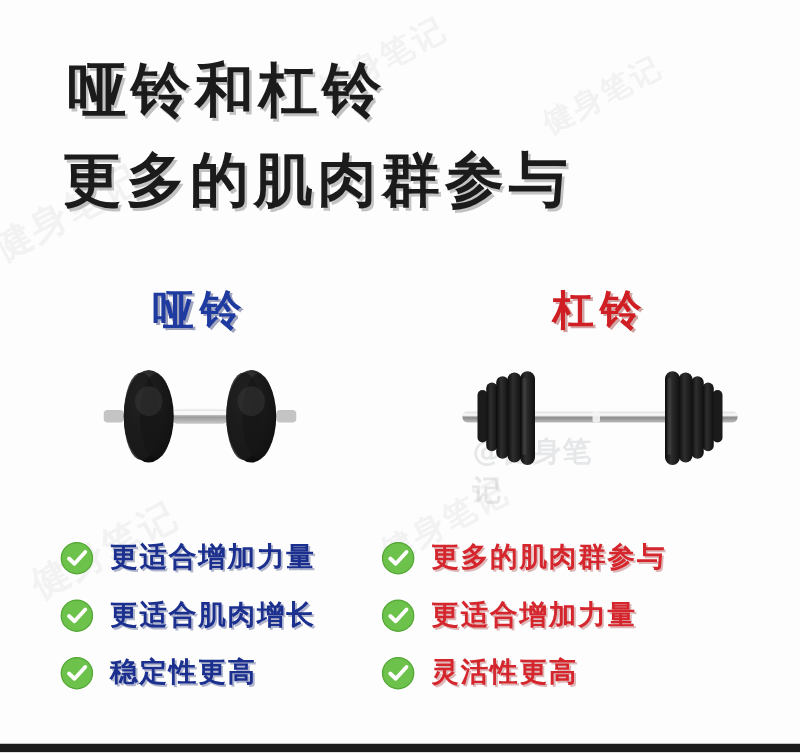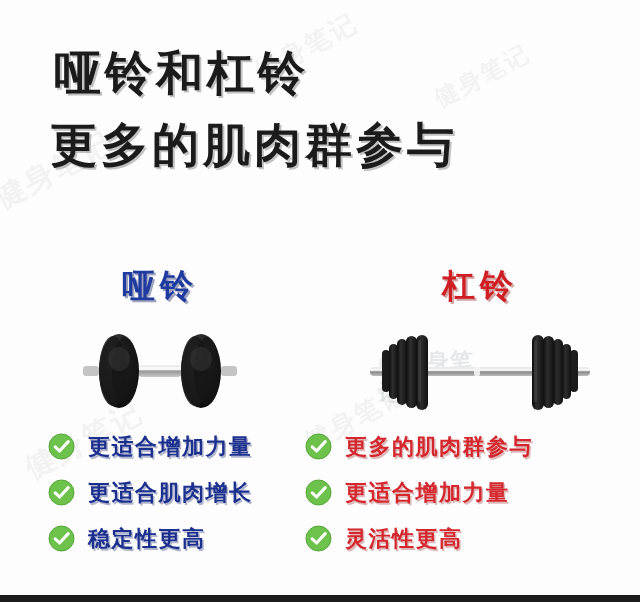--- a/index.html
+++ b/index.html
@@ -83,21 +83,20 @@
     left: 0;
     top: 228px;
     width: 640px;
     height: 180px;
   }
   .col {
     position: absolute;
     top: 0;
     width: 320px;
     text-align: center;
-    margin-top: 38px;
   }
   .col.left  { left: 0; }
   .col.right { left: 320px; }
 
   .col-head {
     font-size: 33px;
     font-weight: 900;
     letter-spacing: 5px;
     line-height: 40px;
     white-space: nowrap;

